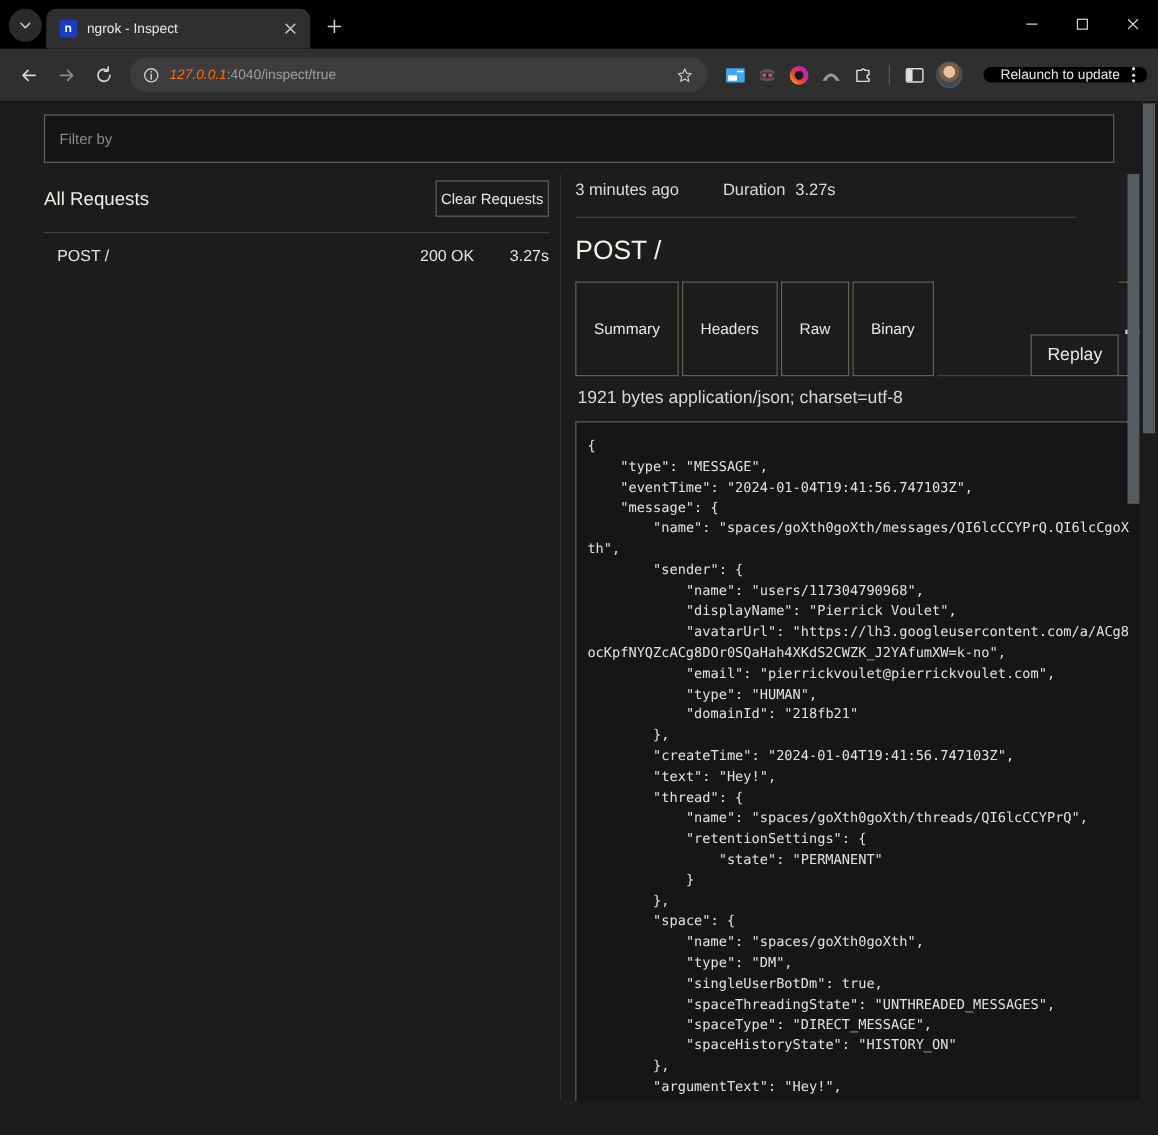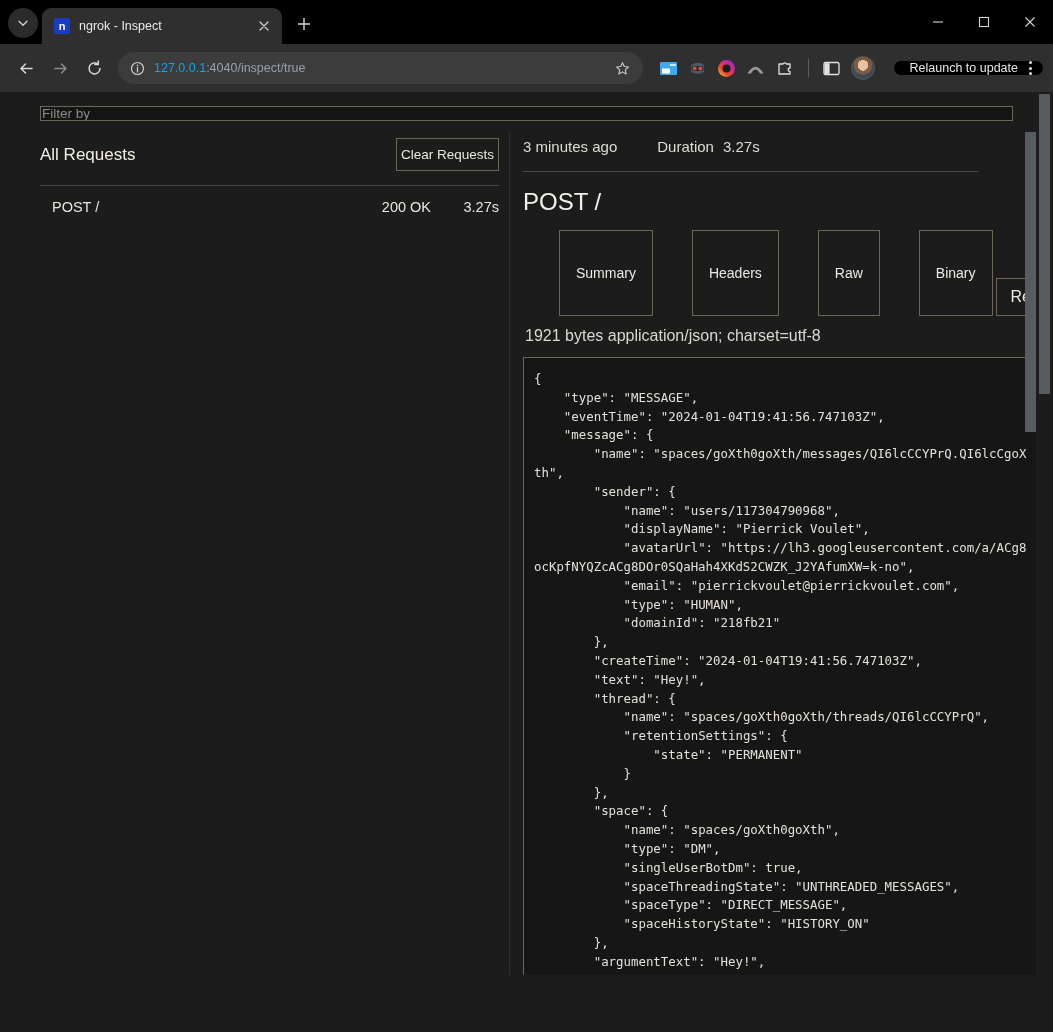--- a/index.html
+++ b/index.html
@@ -48,21 +48,21 @@
     height: 48px; background: #2f2f2f; display: flex; align-items: center;
     padding: 0 10px; gap: 2px; flex: 0 0 48px;
   }
   .navbtn { width: 32px; height: 32px; display:flex; align-items:center; justify-content:center; color:#d8d8d8; border-radius:50%; flex:0 0 32px; }
   .omnibox {
     flex: 0 1 620px; height: 32px; background: #3c3c3c; border-radius: 16px;
     display: flex; align-items: center; padding: 0 8px 0 10px; margin-left: 6px; gap: 8px;
   }
   .omni-info { width: 18px; height: 18px; flex: 0 0 18px; display:flex; align-items:center; justify-content:center; color:#cfcfcf; }
   .omni-url { flex: 1; font-size: 12.5px; color: #9aa0a6; white-space: nowrap; overflow: hidden; }
-  .omni-url .host { color: #0ea5e9; }
+  .omni-url .host { color: #f97316; font-style: italic; }
   .omni-star { width: 24px; height: 24px; display:flex; align-items:center; justify-content:center; color:#cfcfcf; flex:0 0 24px; }
   .ext-area { display: flex; align-items: center; gap: 9px; margin-left: 14px; }
   .ext-icon { width: 20px; height: 20px; display:flex; align-items:center; justify-content:center; flex:0 0 20px; }
   .ext-sep { width:1px; height:18px; background:#5f5f5f; margin: 0 4px; }
   .avatar-btn {
     width: 24px; height: 24px; border-radius: 50%; flex:0 0 24px;
     background: radial-gradient(circle at 50% 38%, #e8c2a0 0 30%, #7a5c42 31% 52%, #3d4a5c 53% 100%);
     border: 1px solid #555;
   }
   .relaunch {
@@ -81,23 +81,23 @@
     padding: 0 40px; border-bottom: 1px solid #6b6658; gap: 0;
   }
   .logo { color: #f2f0e8; font-size: 19px; letter-spacing: .2px; }
   .status-dot { width: 5px; height: 5px; border-radius: 50%; background: #d8d6cd; margin: 0 12px 0 50px; }
   .status-text { color: #d8d6cd; font-size: 11.5px; }
   .navlink { color: #e6e4dc; font-size: 14.5px; margin-left: 36px; }
   .nav-right { margin-left: auto; }
 
   .filterwrap { padding: 12px 40px 10px 40px; }
   .filter-input {
-    width: 100%; height: 15px; background: #141414;
+    width: 100%; height: 44px; background: #141414;
     border: 1px solid #6b6658; color: #cfcdc4; font-size: 13.5px;
-    padding: 0 1px; font-family: "Liberation Sans", sans-serif;
+    padding: 0 13px; font-family: "Liberation Sans", sans-serif;
   }
   .filter-input::placeholder { color: #8d8b84; }
 
   .content { display: flex; height: 843px; }
 
   
   .left {
     width: 510px; flex: 0 0 510px; padding: 0 10px 0 40px;
     border-right: 1px solid #2e2e2e;
   }
@@ -123,21 +123,21 @@
   .right { flex: 1; padding: 0 10px 0 13px; position: relative; overflow: hidden; }
   .meta-row { display: flex; align-items: flex-start; padding: 6px 0 16px 0; color: #dedcd4; font-size: 15px; }
   .meta-ago { margin-right: 40px; }
   .meta-label { margin-right: 9px; }
   .meta-divider { border-top: 1px solid #4a4740; width: 455px; }
   .detail-title { color: #f2f0e8; font-size: 24px; padding: 16px 0 14px 0; }
   .tabs-row { display: flex; align-items: stretch; position: relative; }
   .dtab {
     background: transparent; border: 1px solid #6b6658; color: #ebe9e1;
     font-size: 14px; padding: 12px 16px; margin-right: 3px;
-    font-family: "Liberation Sans", sans-serif; white-space: nowrap; margin-left: 36px;
+    font-family: "Liberation Sans", sans-serif; white-space: nowrap;
   }
   .tabs-spacer { flex: 1; border-bottom: 1px solid #4a4740; }
   .replay-group { display: flex; align-self: center; }
   .replay-btn {
     background: transparent; border: 1px solid #6b6658; color: #ebe9e1;
     font-size: 16px; padding: 9px 14px; font-family: "Liberation Sans", sans-serif; margin-top: 48px;
   }
   .replay-caret {
     background: transparent; border: 1px solid #6b6658; border-left: none;
     color: #c9c7bf; font-size: 13px; width: 26px;

